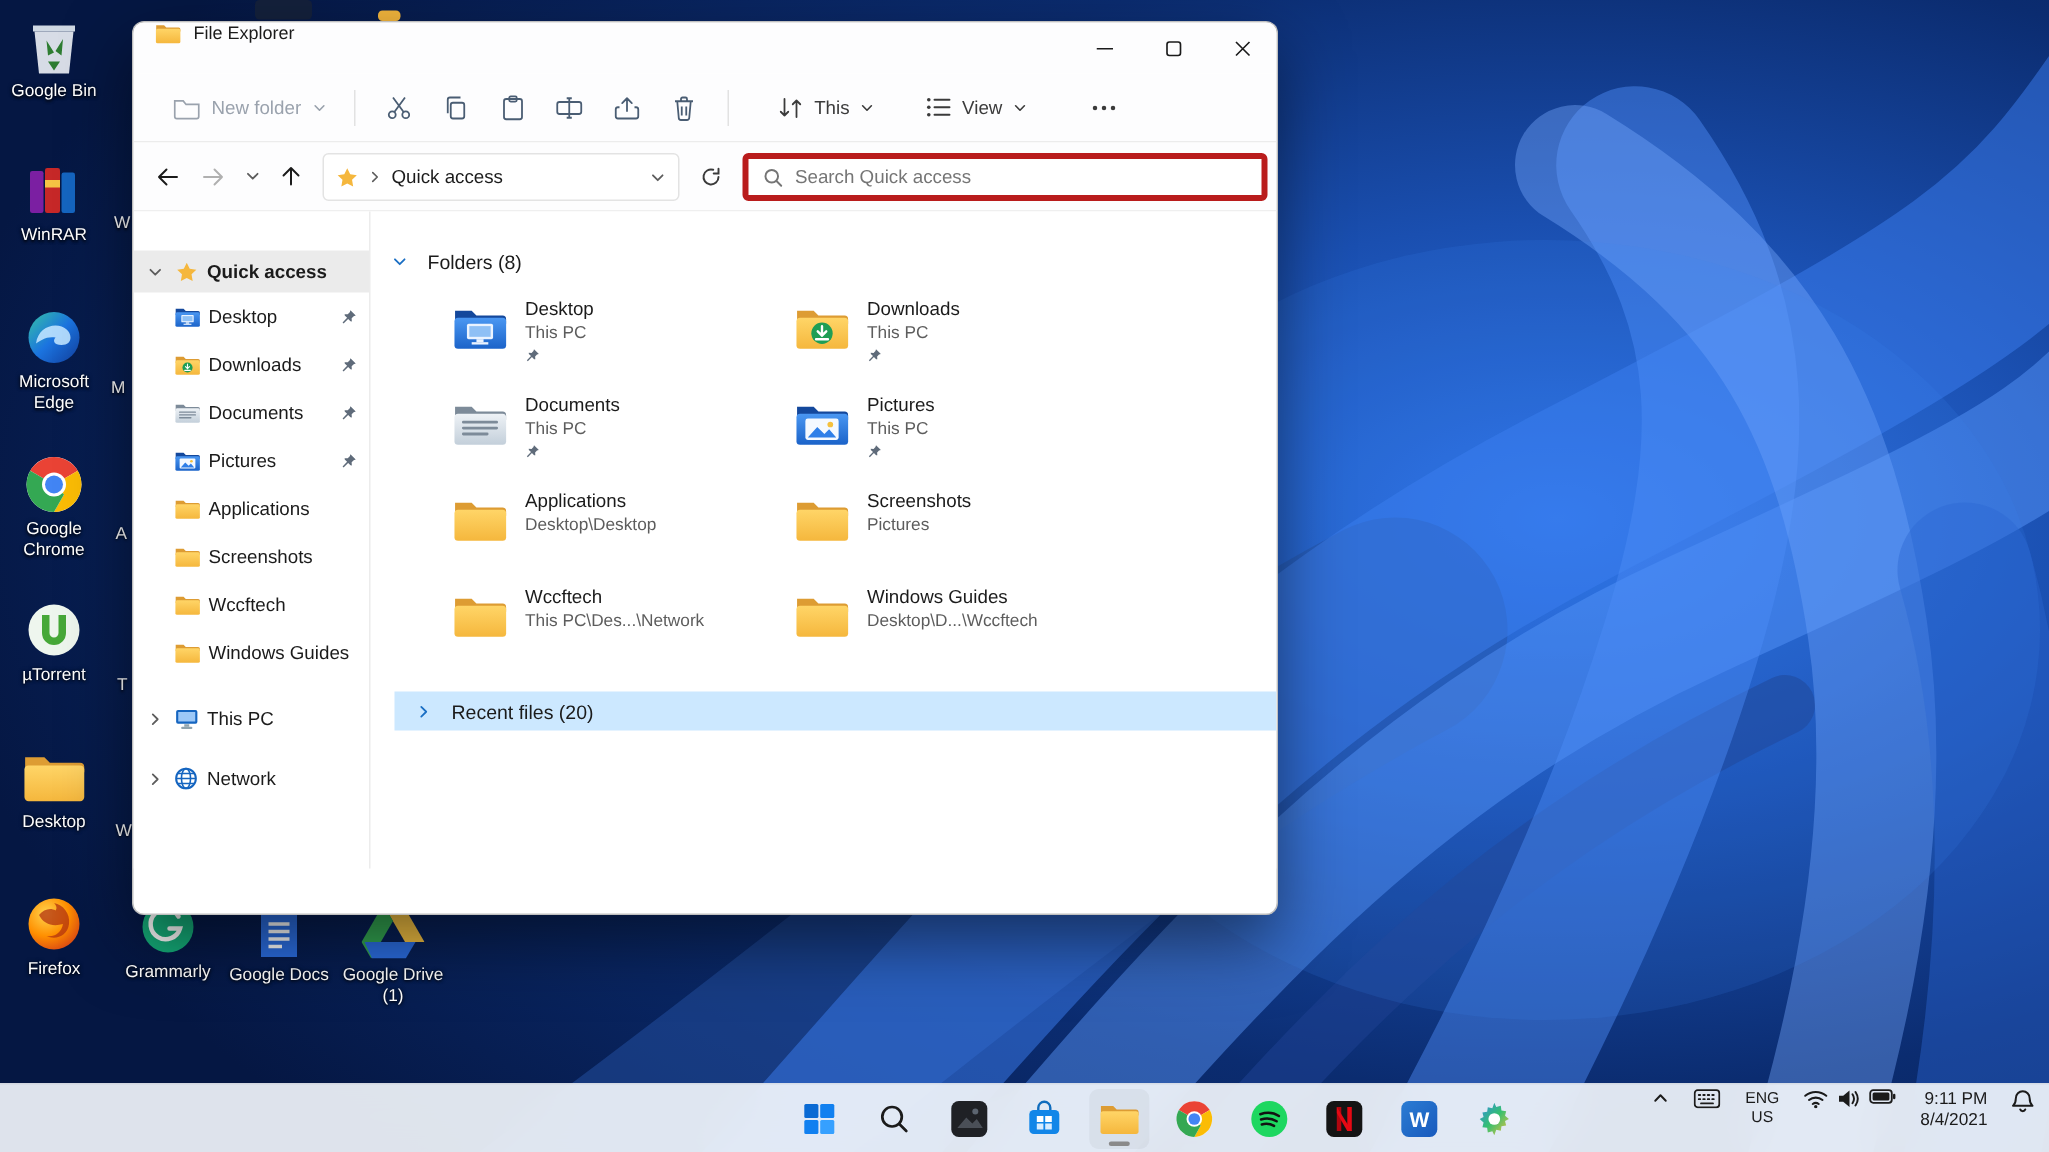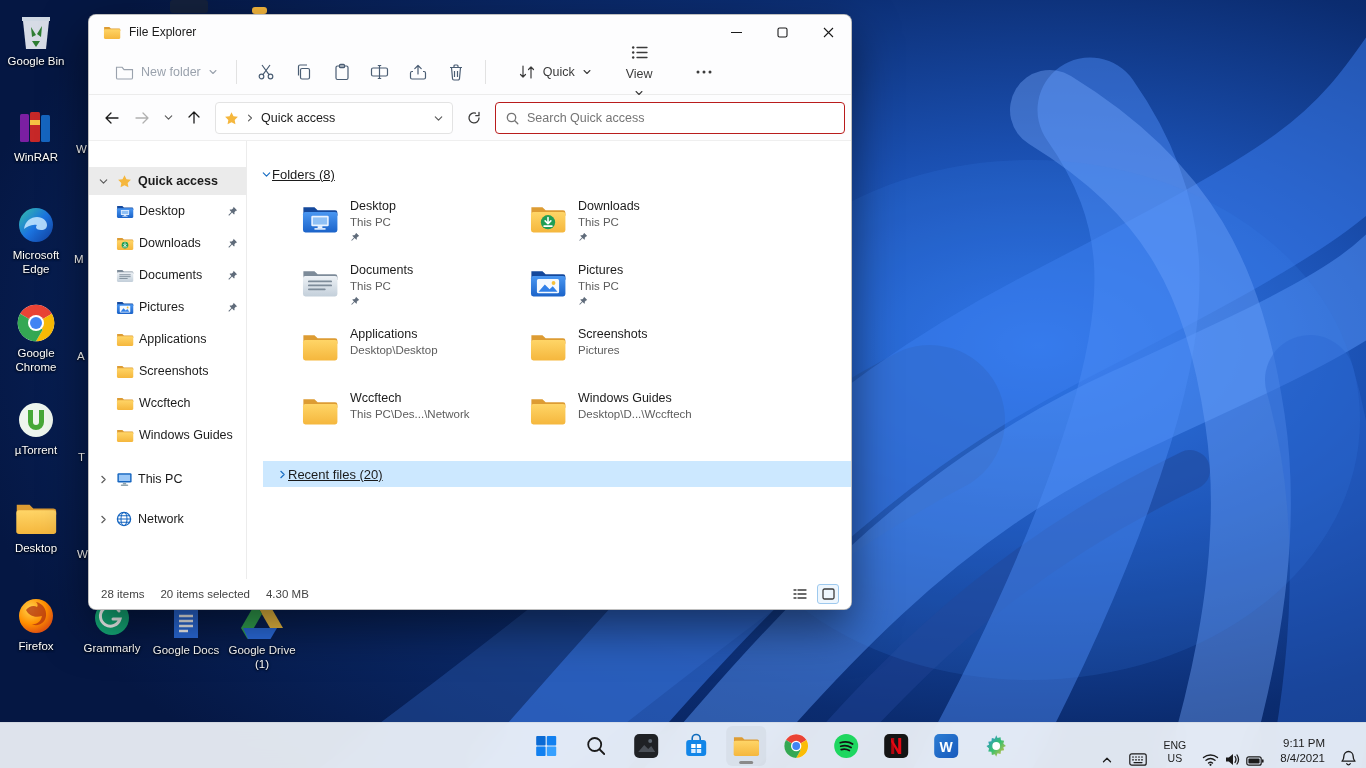--- a/index.html
+++ b/index.html
@@ -15,21 +15,21 @@
   .desk-icon { position:absolute; width:68px; text-align:center; cursor:pointer; }
   .desk-icon .di-img { width:44px; height:42px; margin:0 auto 3px; display:flex; align-items:center; justify-content:center; }
   .desk-icon .di-label { color:#fff; font-size:11.5px; line-height:1.2;
     text-shadow:0 1px 2px rgba(0,0,0,.9), 0 0 3px rgba(0,0,0,.6); word-wrap:break-word; }
   .partial-label { position:absolute; color:#fff; font-size:11.5px; text-shadow:0 1px 2px rgba(0,0,0,.9); }
 
   
   .window { position:absolute; left:88px; top:14px; width:764px; height:596px;
     background:#fff; border-radius:8px; overflow:hidden;
     border:1px solid rgba(0,0,0,.25); box-shadow:0 18px 45px rgba(0,0,0,.5); }
-  .titlebar { position:absolute; left:0; top:0; right:0; height:34px; display:flex; align-items:center;
+  .titlebar { position:absolute; left:0; top:0; right:0; height:34px; display:flex; 
     padding-left:14px; gap:8px; background:#fdfdfe; }
   .title-text { font-size:12px; }
   .win-controls { margin-left:auto; display:flex; height:100%; }
   .win-btn { width:46px; height:100%; display:flex; align-items:center; justify-content:center; color:#1b1b1b; cursor:pointer; }
 
   .cmdbar { position:absolute; left:0; top:34px; right:0; height:46px; display:flex; align-items:center;
     padding:0 18px; background:#fdfdfe; border-bottom:1px solid #ececec; }
   .cmd-btn { display:flex; align-items:center; gap:7px; padding:6px 8px; border-radius:4px; cursor:pointer; color:#4a5d73; }
   .cmd-btn.disabled { color:#9aa2ad; }
   .cmd-label { font-size:12.5px; }
@@ -40,39 +40,39 @@
   .navbar { position:absolute; left:0; top:80px; right:0; height:46px; display:flex; align-items:center;
     padding:0 8px; background:#fdfdfe; border-bottom:1px solid #efefef; }
   .nav-btn { width:30px; height:30px; display:flex; align-items:center; justify-content:center; border-radius:4px; cursor:pointer; color:#1b1b1b; }
   .nav-btn.dim { color:#b0b0b0; }
   .addrbar { position:absolute; left:126px; top:7px; width:238px; height:32px; border:1px solid #e3e3e3;
     border-radius:4px; background:#fff; display:flex; align-items:center; padding:0 8px; gap:6px; cursor:text; }
   .addr-crumb { font-size:12.5px; cursor:pointer; }
   .addr-chev { margin-left:auto; color:#5d5d5d; cursor:pointer; }
   .refresh-btn { position:absolute; left:372px; top:10px; width:26px; height:26px; display:flex;
     align-items:center; justify-content:center; border-radius:4px; color:#3b3b3b; cursor:pointer; }
-  .searchbar { position:absolute; left:406px; top:7px; width:350px; height:32px; border:1px solid #b91c1c;
+  .searchbar { position:absolute; left:406px; top:7px; width:350px; height:32px; border:4px solid #b91c1c;
     border-radius:4px; background:#fff; display:flex; align-items:center; padding:0 10px; gap:8px; }
   .searchbar input { border:none; outline:none; flex:1; font-size:12.5px; font-family:inherit; color:#1b1b1b; background:transparent; }
   .searchbar input::placeholder { color:#757575; }
 
   .main { position:absolute; left:0; top:126px; right:0; bottom:30px; display:flex; background:#fff; }
   .sidebar { width:158px; border-right:1px solid #ececec; padding-top:26px; position:relative; }
   .sb-row { height:28px; display:flex; align-items:center; padding:0 8px 0 9px; gap:5px; cursor:pointer; font-size:12.5px; }
   .sb-row.selected { background:#ebebeb; }
   .sb-child { height:32px; padding-left:27px; }
   .sb-root { height:40px; }
   .sb-icon { width:18px; height:16px; display:flex; align-items:center; justify-content:center; flex:none; }
   .sb-chev { width:12px; color:#5d5d5d; flex:none; display:flex; }
   .sb-pin { margin-left:auto; display:flex; }
   .sb-label { white-space:nowrap; overflow:hidden; }
 
   .content { flex:1; position:relative; }
-  .group-header { position:absolute; left:8px; display:flex; align-items:center; gap:0; height:26px;
-    font-size:13px; cursor:pointer; color:#1b1b1b; padding:0 6px;text-decoration:underline; }
+  .group-header { position:absolute; left:8px; display:flex; align-items:center; gap:13px; height:26px;
+    font-size:13px; cursor:pointer; color:#1b1b1b; padding:0 6px; }
   .group-header.sel { left:16px; right:0; background:#cce8ff; padding-left:14px; }
   .tile { position:absolute; width:216px; height:54px; display:flex; gap:11px; cursor:pointer; border-radius:4px; padding:2px 4px; }
   .tile-icon { width:38px; height:34px; flex:none; margin-top:3px; }
   .tile-name { font-size:12.5px; line-height:1.25; }
   .tile-loc { font-size:11.5px; color:#5d5d5d; line-height:1.3; }
   .tile-pin { margin-top:2px; display:inline-flex; }
 
   .statusbar { position:absolute; left:0; bottom:0; right:0; height:30px; display:flex; align-items:center;
     padding:0 12px; gap:16px; font-size:11.5px; color:#444; background:#fff; }
   .status-views { margin-left:auto; display:flex; gap:6px; }
@@ -82,21 +82,21 @@
   
   .taskbar { position:absolute; left:0; bottom:0; width:100%; height:46px;
     background:rgba(241,245,251,.92); backdrop-filter:blur(12px); border-top:1px solid rgba(0,0,0,.05);
     display:flex; align-items:center; }
   .tb-center { position:absolute; left:50%; transform:translateX(-32%); display:flex; gap:10px; align-items:center; }
   .tb-icon { width:40px; height:40px; display:flex; align-items:center; justify-content:center; border-radius:6px; cursor:pointer; position:relative; }
   .tb-icon.active { background:rgba(0,0,0,.04); }
   .tb-icon.active::after { content:""; position:absolute; bottom:2px; left:50%; transform:translateX(-50%);
     width:14px; height:3px; border-radius:2px; background:#8a8a8a; }
   .tray { position:absolute; right:4px; top:0; height:100%; display:flex; align-items:center; gap:4px; }
-  .tray-btn { height:40px; display:flex; align-items:flex-end; justify-content:center; border-radius:6px; padding:0 6px; cursor:pointer; gap:6px; }
+  .tray-btn { height:40px; display:flex; align-items:flex-start; justify-content:center; border-radius:6px; padding:0 6px; cursor:pointer; gap:6px; }
   .lang { font-size:10.5px; line-height:1.25; text-align:center; }
   .clock { font-size:11.5px; line-height:1.3; text-align:right; }
 
   .frag { position:absolute; border-radius:3px; }
 </style>
 </head>
 <body>
 
 <svg width="0" height="0" style="position:absolute">
   <defs>
@@ -414,27 +414,27 @@
           <path d="M7.5 8v6M10.5 8v6" stroke="currentColor" stroke-width="1.2"></path>
         </svg>
       </div>
 
       <div class="cmd-sep"></div>
 
       <div class="cmd-btn" style="margin-left:14px;">
         <svg width="18" height="16" viewBox="0 0 18 16" class="dark-label">
           <path d="M5 2v11M5 13l-2.5-2.5M5 13l2.5-2.5M13 14V3M13 3l-2.5 2.5M13 3l2.5 2.5" fill="none" stroke="#3b3b3b" stroke-width="1.2" stroke-linecap="round"></path>
         </svg>
-        <span class="cmd-label dark-label">Quick</span>
+        <span class="cmd-label dark-label">This</span>
         <svg width="10" height="10" class="dark-label" style="color:#3b3b3b">
             <use href="#sy-chev-d"></use>
           </svg>
       </div>
 
-      <div class="cmd-btn" style="margin-left:18px;flex-direction:column;">
+      <div class="cmd-btn" style="margin-left:18px;">
         <svg width="17" height="15" viewBox="0 0 17 15">
           <circle cx="2.2" cy="2.5" r="1.2" fill="#3b3b3b"></circle>
             <circle cx="2.2" cy="7.5" r="1.2" fill="#3b3b3b"></circle>
             <circle cx="2.2" cy="12.5" r="1.2" fill="#3b3b3b"></circle>
           <path d="M6 2.5h10M6 7.5h10M6 12.5h10" stroke="#3b3b3b" stroke-width="1.3" stroke-linecap="round"></path>
         </svg>
         <span class="cmd-label dark-label">View</span>
         <svg width="10" height="10" style="color:#3b3b3b">
             <use href="#sy-chev-d"></use>
           </svg>
@@ -739,37 +739,20 @@
 
         <div class="group-header sel" style="top:320px;">
           <svg width="11" height="11" style="color:#1b6fc4">
               <use href="#sy-chev-r"></use>
             </svg>
           <span>Recent files (20)</span>
         </div>
       </div>
     </div>
 
-    <div class="statusbar">
-      <span>28 items</span>
-      <span>20 items selected</span>
-      <span>4.30 MB</span>
-      <div class="status-views">
-        <div class="sv-btn">
-          <svg width="14" height="12" viewBox="0 0 14 12">
-            <path d="M1 2h2M1 6h2M1 10h2M5 2h8M5 6h8M5 10h8" stroke="#3b3b3b" stroke-width="1.3" stroke-linecap="round"></path>
-          </svg>
-        </div>
-        <div class="sv-btn active">
-          <svg width="13" height="12" viewBox="0 0 13 12">
-            <rect x="1" y="1" width="11" height="10" rx="1.5" fill="none" stroke="#3b3b3b" stroke-width="1.3"></rect>
-          </svg>
-        </div>
-      </div>
-    </div>
   </div>
 
   <div class="taskbar">
     <div class="tb-center">
       <div class="tb-icon">
         <svg width="24" height="24" viewBox="0 0 24 24">
           <rect x="2" y="2" width="9.4" height="9.4" rx="1" fill="#0a6ad4"></rect>
             <rect x="12.6" y="2" width="9.4" height="9.4" rx="1" fill="#1180f0"></rect>
           <rect x="2" y="12.6" width="9.4" height="9.4" rx="1" fill="#1180f0"></rect>
             <rect x="12.6" y="12.6" width="9.4" height="9.4" rx="1" fill="#36a0ff"></rect>

